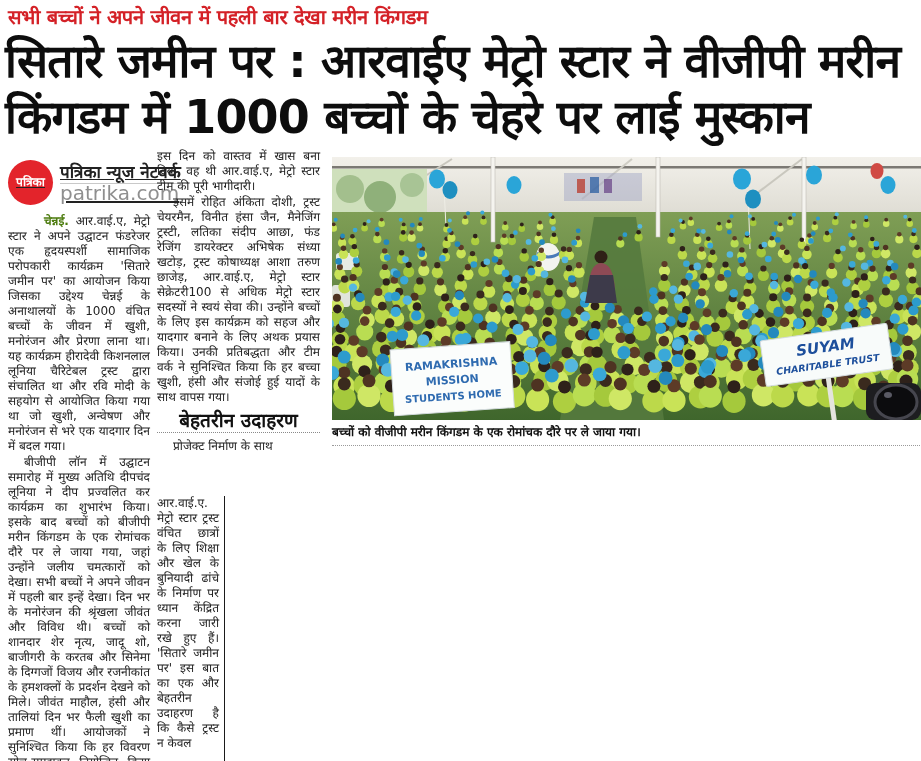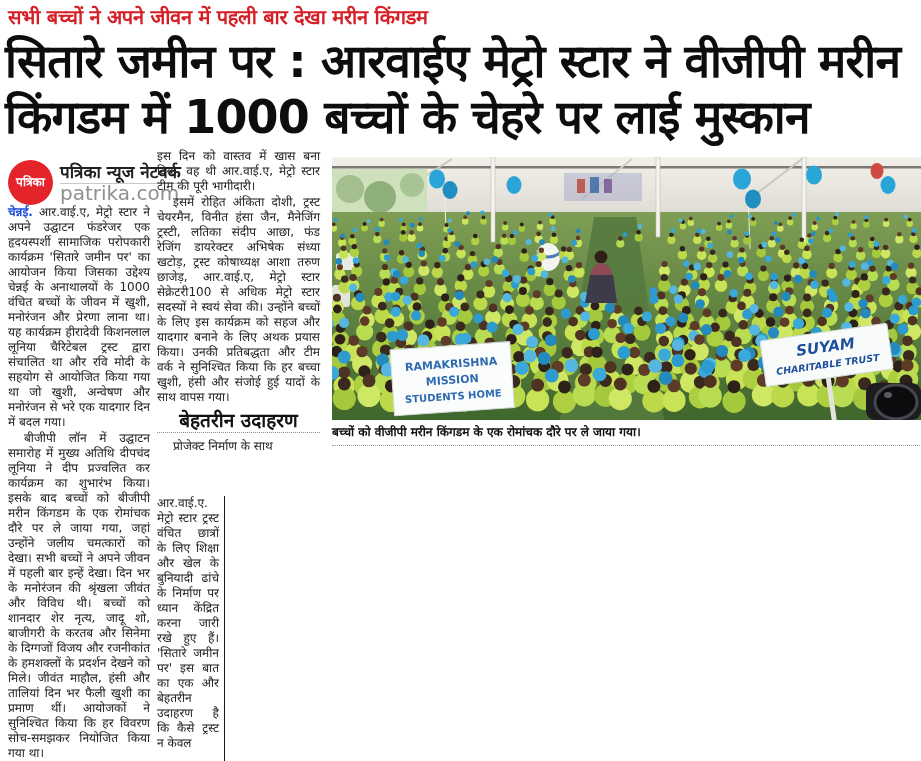--- a/index.html
+++ b/index.html
@@ -16,23 +16,23 @@
   .headline{position:absolute;left:5px;top:33px;width:914px;color:#0d0d0d;}
   .headline .hl{
     font-size:46px;font-weight:bold;line-height:56px;letter-spacing:-0.8px;white-space:nowrap;
   }
   
   .col{position:absolute;font-size:12px;line-height:15px;text-align:justify;color:#222;}
   .col1{left:8px;top:160px;width:142px;}
   .col2{left:157px;top:149px;width:163px;}
   .col p{margin:0 0 1px 0;}
   .indent{text-indent:16px;}
-  .lead{font-weight:bold;color:#1d4ed8;}
+  .lead{font-weight:bold;color:#4d7c0f;margin-left:36px;}
   
-  .byline{display:flex;align-items:center;gap:7px;}
+  .byline{display:flex;align-items:center;gap:7px;margin-bottom:9px;text-decoration:underline;}
   .plogo{
     width:45px;height:45px;border-radius:50%;background:var(--logo-red,#e3242b);
     color:#fff;font-weight:bold;font-size:12px;display:flex;align-items:center;justify-content:center;
     flex:0 0 auto;
   }
   .byline-txt{flex:1;}
   .network{font-size:17px;font-weight:bold;color:#222;padding-bottom:3px;border-bottom:1px solid #c9c9c9;white-space:nowrap;}
   .site{font-size:20px;color:var(--site-gray,#8f8f8f);padding-top:2px;}
   
   .subhead{font-size:19px;font-weight:bold;color:#111;margin:8px 0 4px 0;text-align:center;}

